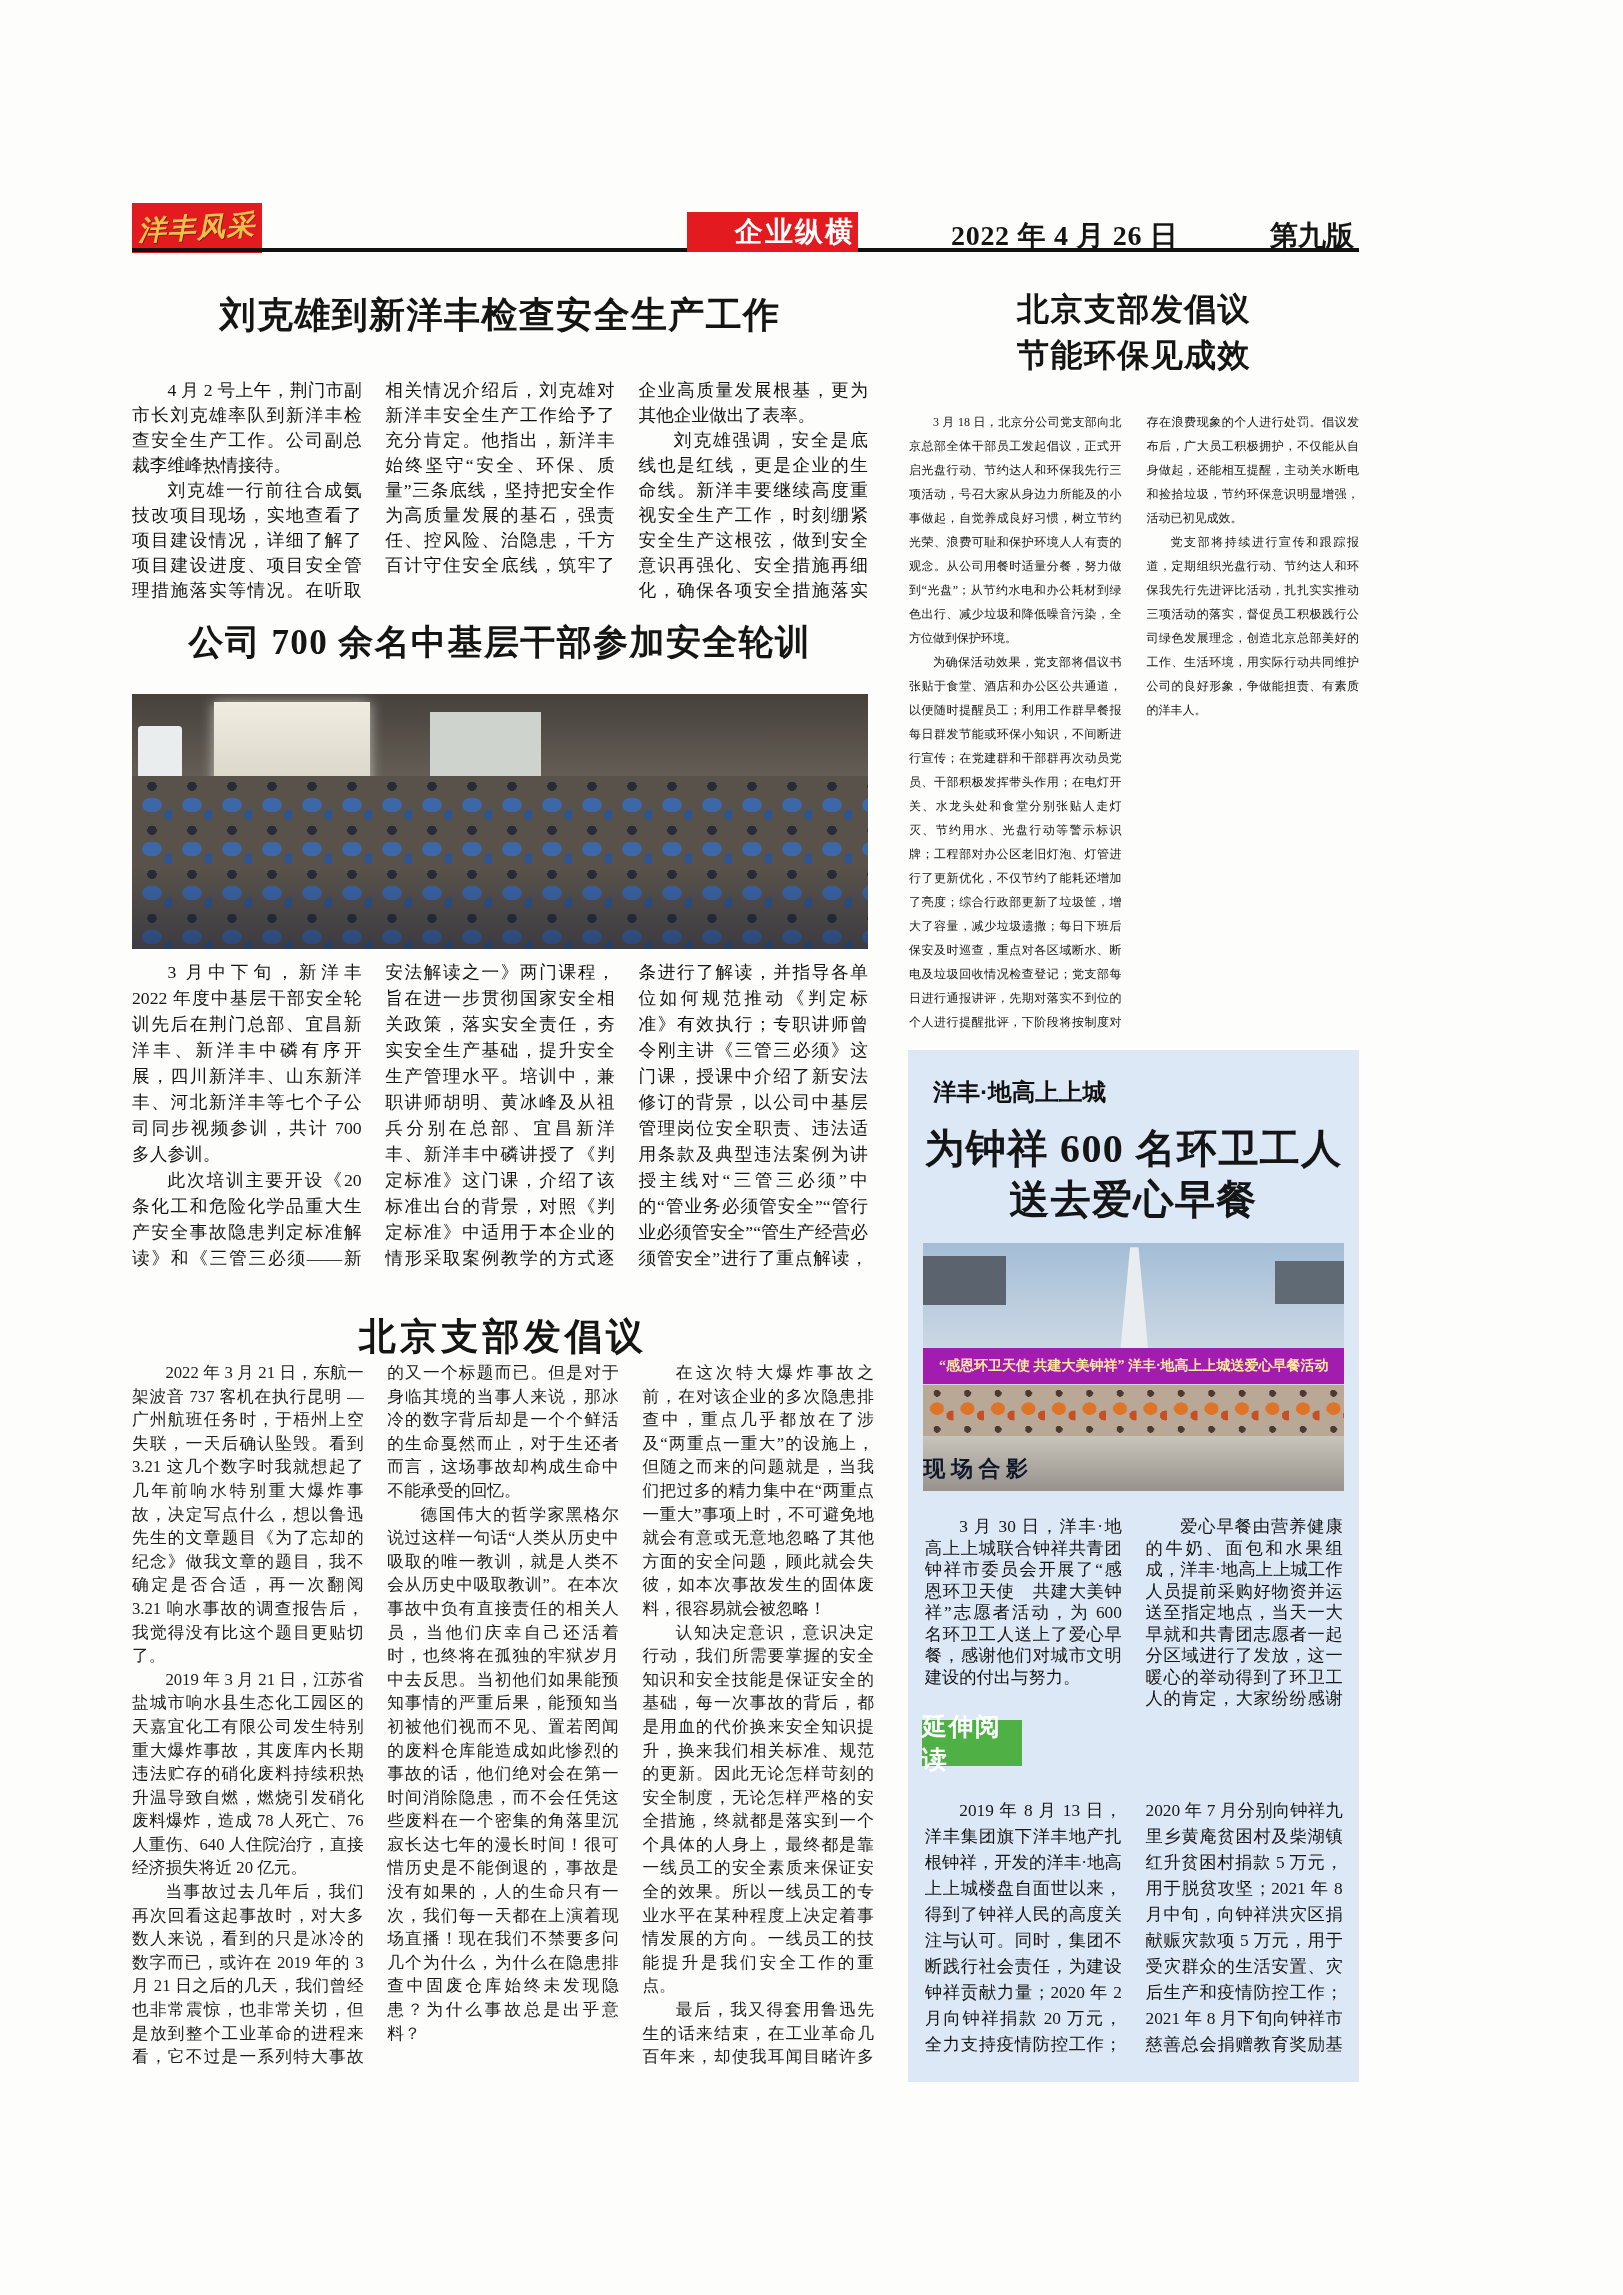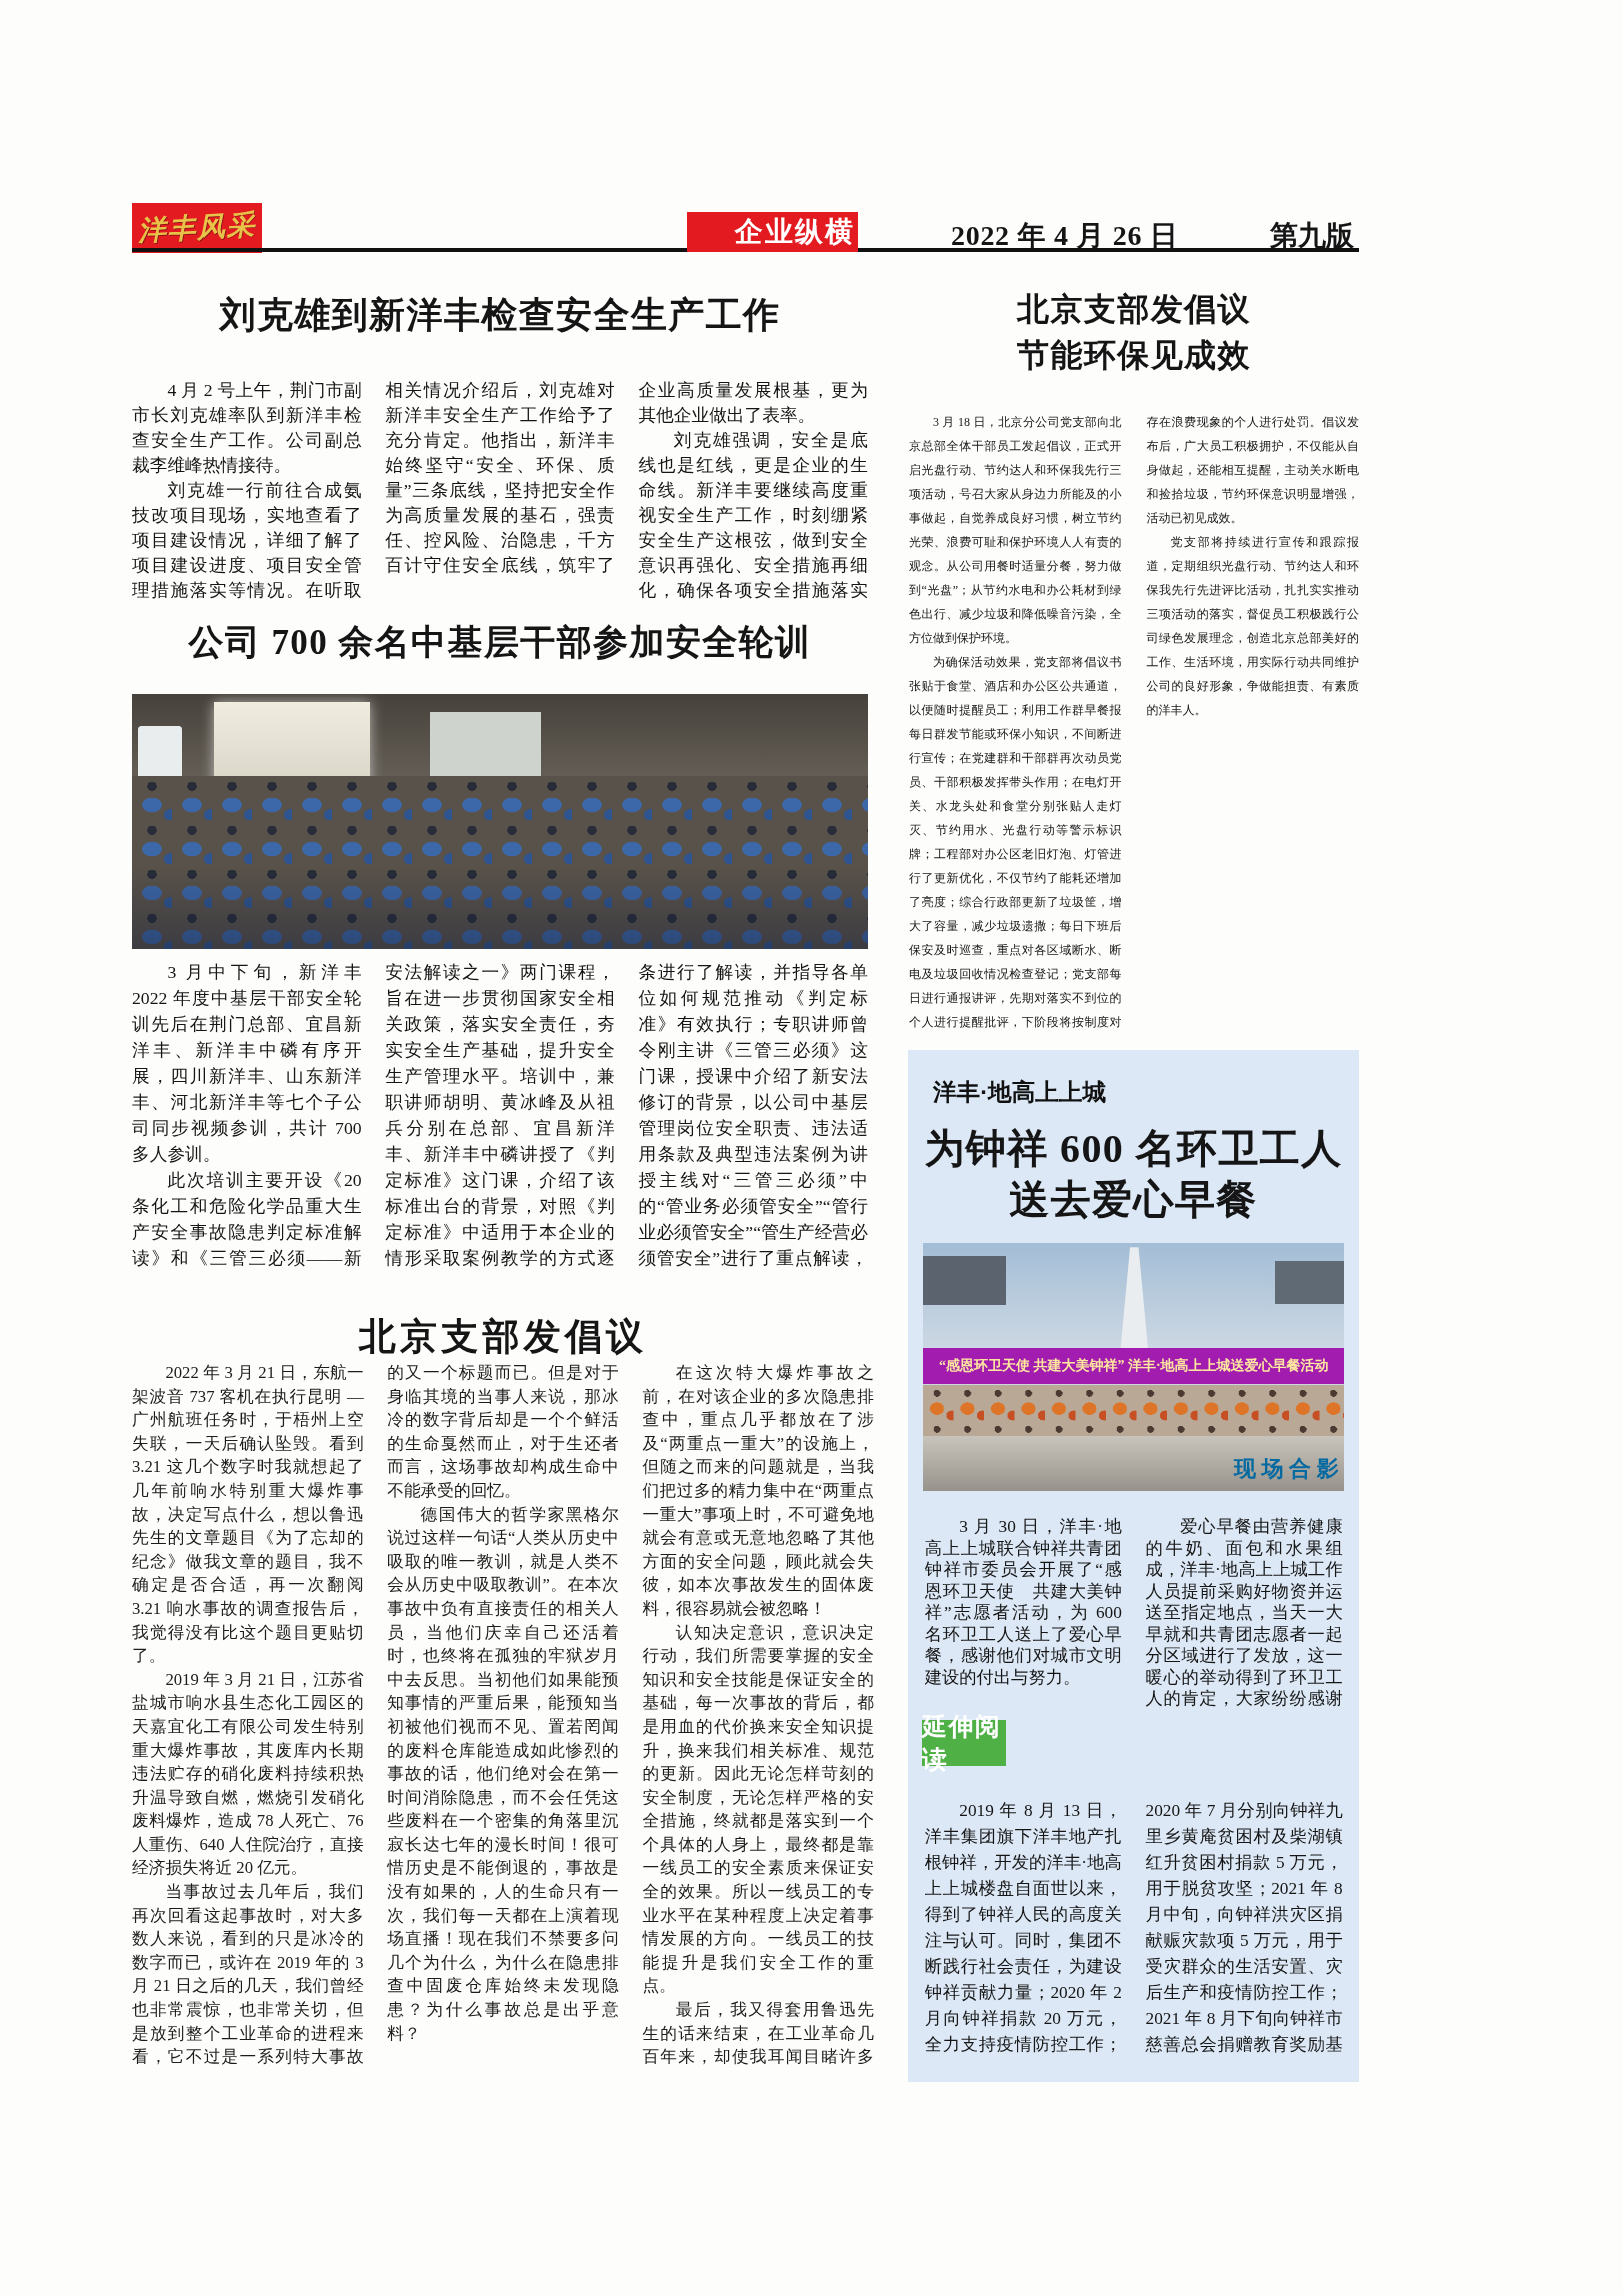--- a/index.html
+++ b/index.html
@@ -73,26 +73,26 @@
     display:flex;align-items:center;justify-content:center;overflow:hidden;}
   .p2-banner span{font-size:14px;color:#ffe7a0;white-space:nowrap;font-weight:bold;}
   .p2-crowd{position:absolute;left:0;top:142px;width:100%;height:51px;background-color:#b9a896;
     background-image:
       radial-gradient(circle 5.6px at 14px 8.3px,#4a3a32 60%,transparent 63%),
       radial-gradient(ellipse 12.5px 11px at 14px 23.6px,#dd7427 55%,transparent 58%),
       radial-gradient(ellipse 11px 9.7px at 29px 30.5px,#c64f24 50%,transparent 53%);
     background-size:30.5px 36px;}
   .p2-pave{position:absolute;left:0;top:193px;width:100%;height:56px;
     background:linear-gradient(#c9c4bb,#96918a);}
-  .photo-caption{position:absolute;left:0;bottom:7px;width:100%;text-align:right;
-    font-size:22px;font-weight:bold;color:#0369a1;letter-spacing:5.6px;}
+  .photo-caption{position:absolute;left:0;bottom:7px;width:100%;text-align:left;
+    font-size:22px;font-weight:bold;color:#0f172a;letter-spacing:5.6px;}
   .promo-body{position:absolute;left:16.7px;top:466px;width:418px;height:196px;
     column-count:2;column-gap:23.6px;font-size:17.3px;line-height:21.5px;text-align:justify;column-fill:auto;overflow:hidden;}
   .promo-body p,.ext-body p{margin:0;text-indent:2em;}
-  .ext-badge{position:absolute;left:14px;top:670px;width:84px;height:46px;background:#4fb046;
+  .ext-badge{position:absolute;left:14px;top:670px;width:100px;height:46px;background:#4fb046;
     display:flex;align-items:center;justify-content:center;}
   .ext-badge span{color:#fff;font-size:25px;font-weight:bold;
     font-family:"Liberation Sans","DejaVu Sans",sans-serif;letter-spacing:1.4px;}
   .ext-body{position:absolute;left:16.7px;top:748px;width:418px;height:276px;
     column-count:2;column-gap:23.6px;font-size:17.3px;line-height:26px;text-align:justify;column-fill:auto;overflow:hidden;}
 </style>
 </head>
 <body>
 
 <div class="abs masthead-box">

